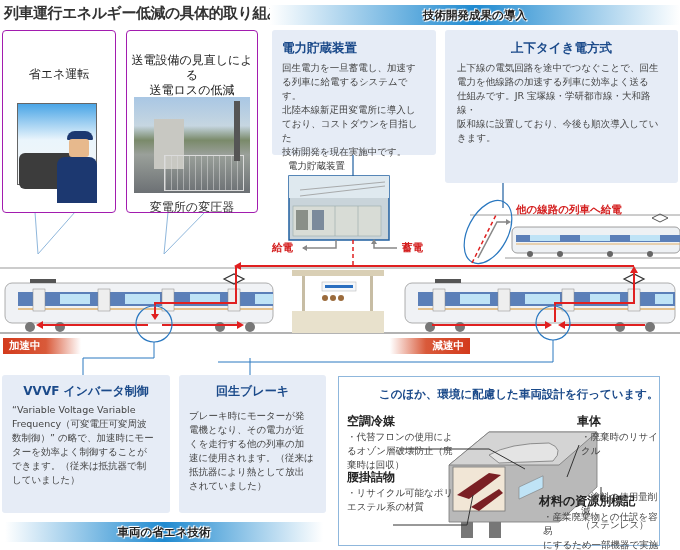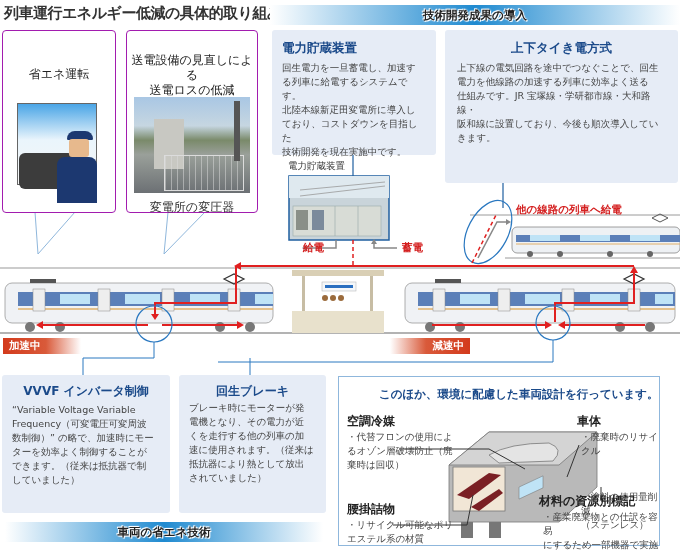--- a/index.html
+++ b/index.html
@@ -191,41 +191,41 @@
   <div class="panel-text" style="margin-top:4px;">
     <div>上下線の電気回路を途中でつなぐことで、回生</div>
     <div>電力を他線路の加速する列車に効率よく送る</div>
     <div>仕組みです。JR 宝塚線・学研都市線・大和路線・</div>
     <div>阪和線に設置しており、今後も順次導入してい</div>
     <div>きます。</div>
   </div>
 </div>
 
 <div class="abs caption" style="left:288px; top:160px; font-size:9.5px;">電力貯蔵装置</div>
-<div class="abs red-label" style="left:272px; top:241px;margin-left:31px;">給電</div>
+<div class="abs red-label" style="left:272px; top:241px;">給電</div>
 <div class="abs red-label" style="left:402px; top:241px;">蓄電</div>
 <div class="abs red-label" style="left:516px; top:203px;">他の線路の列車へ給電</div>
 
 <div class="abs tag tag-accel">加速中</div>
 <div class="abs tag tag-decel">減速中</div>
 
 <div class="abs panel" style="left:2px; top:375px; width:168px; height:138px; padding:8px 10px;">
   <div class="panel-title" style="text-align:center; font-size:12px;">VVVF インバータ制御</div>
   <div class="panel-text" style="margin-top:3px; line-height:14px;">
     <div>“Variable Voltage Variable</div>
     <div>Frequency（可変電圧可変周波</div>
     <div>数制御）” の略で、加速時にモー</div>
     <div>ターを効率よく制御することが</div>
     <div>できます。（従来は抵抗器で制</div>
     <div>していました）</div>
   </div>
 </div>
 <div class="abs panel" style="left:179px; top:375px; width:147px; height:138px; padding:8px 10px;">
   <div class="panel-title" style="text-align:center; font-size:12px;">回生ブレーキ</div>
-  <div class="panel-text" style="margin-top:1px; line-height:14px;">
+  <div class="panel-text" style="margin-top:9px; line-height:14px;">
     <div>ブレーキ時にモーターが発</div>
     <div>電機となり、その電力が近</div>
     <div>くを走行する他の列車の加</div>
     <div>速に使用されます。（従来は</div>
     <div>抵抗器により熱として放出</div>
     <div>されていました）</div>
   </div>
 </div>
 <div class="abs band band-bottom">車両の省エネ技術</div>
 
@@ -250,21 +250,21 @@
     <line x1="262" y1="110" x2="262" y2="124" stroke="#333" stroke-width="1"></line>
     <line x1="262" y1="124" x2="270" y2="124" stroke="#333" stroke-width="1"></line>
   </svg>
 
   <div class="abs" style="left:8px; top:36px;">
     <div class="eco-head">空調冷媒</div>
     <div class="eco-text">・代替フロンの使用によ</div>
     <div class="eco-text">るオゾン層破壊防止（廃</div>
     <div class="eco-text">棄時は回収）</div>
   </div>
-  <div class="abs" style="left:8px; top:124px;">
+  <div class="abs" style="left:8px; top:92px;">
     <div class="eco-head">腰掛詰物</div>
     <div class="eco-text">・リサイクル可能なポリ</div>
     <div class="eco-text">エステル系の材質</div>
   </div>
   <div class="abs" style="left:238px; top:36px;">
     <div class="eco-head">車体</div>
     <div class="eco-text" style="padding-left:4px;">・廃棄時のリサイクル</div>
     <div class="eco-text" style="padding-left:4px;margin-top:32px;">・塗料の使用量削減</div>
     <div class="eco-text" style="padding-left:4px;">（ステンレス）</div>
   </div>

